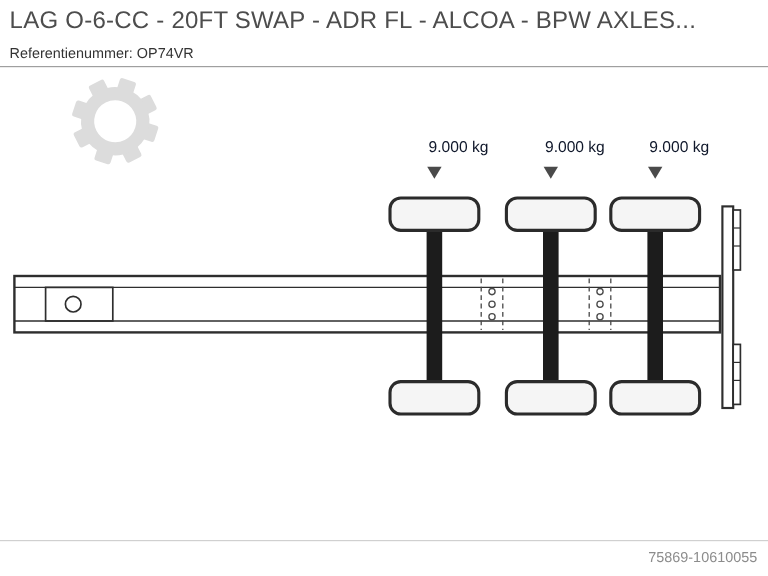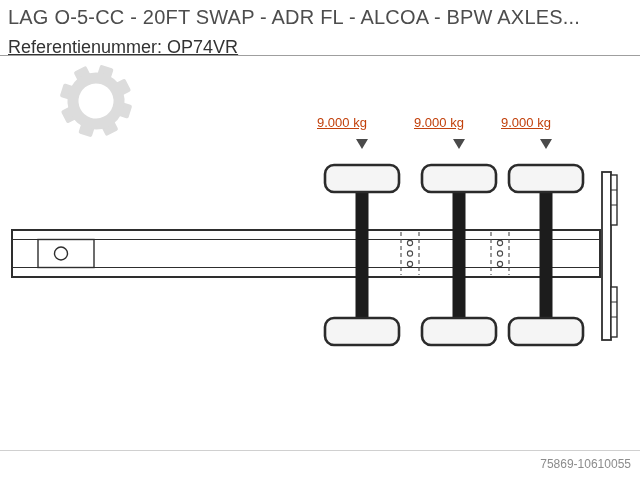--- a/index.html
+++ b/index.html
@@ -18,45 +18,43 @@
     top: 6px;
     font-size: 20px;
     color: #4d4d4d;
     white-space: nowrap;
     letter-spacing: 0.2px;
   }
   .ref {
     position: absolute;
     left: 8px;
     top: 37px;
-    font-size: 18px;
+    font-size: 12px;
     color: #333333;
-    text-decoration: underline;
   }
   .header-rule {
     position: absolute;
     left: 0;
     top: 55px;
     width: 640px;
     height: 1px;
     background: #9f9f9f;
   }
   .drawing {
     position: absolute;
     left: 0;
     top: 0;
   }
   .axle-label {
     position: absolute;
     top: 115px;
     width: 90px;
-    text-align: left;
+    text-align: right;
     font-size: 13px;
-    color: #c2410c;
-    text-decoration: underline;
+    color: #0f172a;
   }
   .axle-label.a1 { left: 317px; }
   .axle-label.a2 { left: 414px; }
   .axle-label.a3 { left: 501px; }
   .footer-rule {
     position: absolute;
     left: 0;
     top: 450px;
     width: 640px;
     height: 1px;
@@ -68,21 +66,21 @@
     top: 457px;
     font-size: 12px;
     color: #8c8c8c;
   }
 </style>
 </head>
 <body>
 
 <div class="page">
 
-  <div class="title">LAG O-5-CC - 20FT SWAP - ADR FL - ALCOA - BPW AXLES...</div>
+  <div class="title">LAG O-6-CC - 20FT SWAP - ADR FL - ALCOA - BPW AXLES...</div>
   <div class="ref">Referentienummer: OP74VR</div>
   <div class="header-rule"></div>
 
   <svg class="drawing" width="640" height="480" viewBox="0 0 640 480">
 
     <g transform="translate(96,101) rotate(18)">
       <g fill="#dcdcdc">
         <rect x="-7" y="-36" width="14" height="15" rx="2"></rect>
         <rect x="-7" y="-36" width="14" height="15" rx="2" transform="rotate(45)"></rect>
         <rect x="-7" y="-36" width="14" height="15" rx="2" transform="rotate(90)"></rect>

